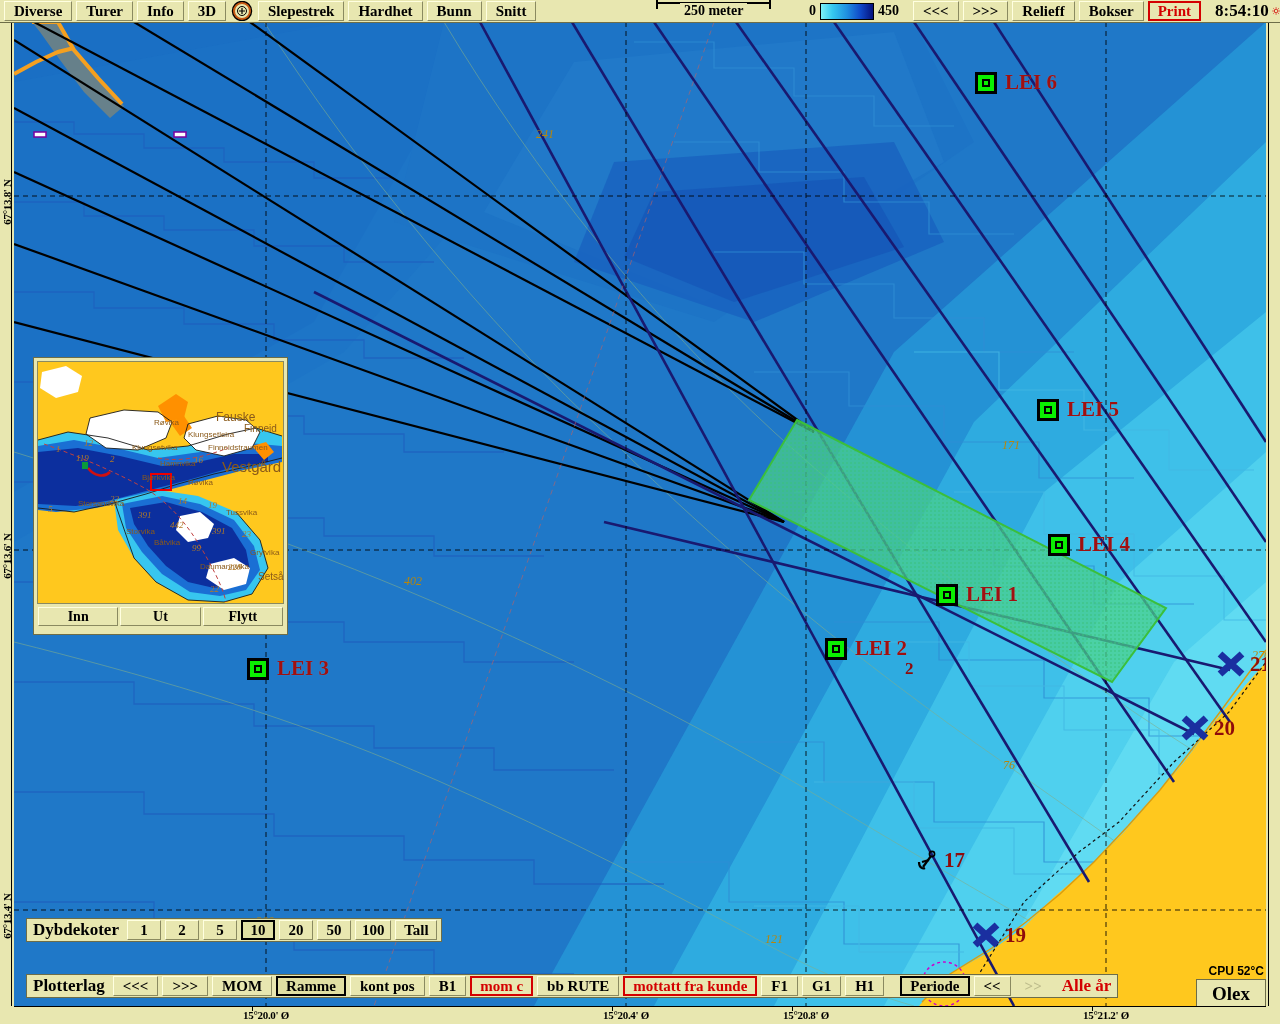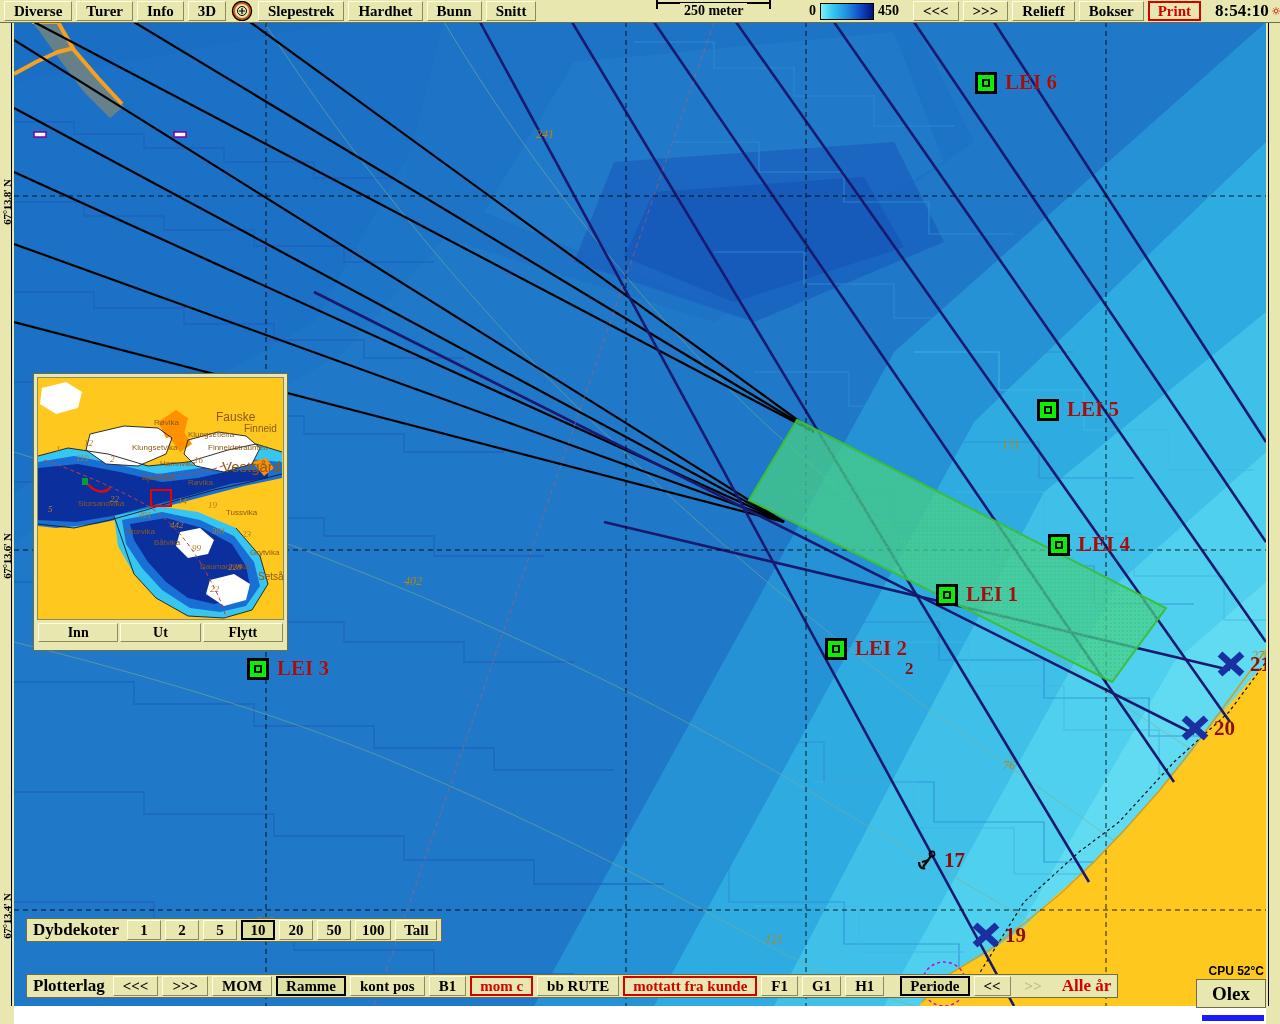--- a/index.html
+++ b/index.html
@@ -168,21 +168,20 @@
   
   #inset {
     position: absolute;
     left: 33px; top: 357px;
     width: 255px; height: 278px;
     background: #e8e7b0;
     border: 1px solid #6d6d48;
     box-sizing: border-box;
     z-index: 22;
     padding: 3px;
-    margin-top: 16px;
   }
   #inset .mini {
     position: relative;
     width: 247px; height: 243px;
     background: #ffc81e;
     border: 1px solid #8a8a60;
     box-sizing: border-box;
     overflow: hidden;
   }
   #inset .btnrow {
@@ -668,14 +667,25 @@
     <div class="tickline" style="left:11px;top:22px;width:1px;height:984px;background:#000;"></div>
     <div class="lat-label" style="top:196px;">67°13.8' N</div>
     <div class="lat-label" style="top:550px;">67°13.6' N</div>
     <div class="lat-label" style="top:910px;">67°13.4' N</div>
   </div>
 
   <div class="ruler" id="ruler-right">
     <div class="tickline" style="left:2px;top:22px;width:1px;height:984px;background:#000;"></div>
   </div>
 
+  <div class="ruler" id="ruler-bottom">
+    <div class="tickline" style="left:14px;top:0;width:1252px;height:1px;background:#000;"></div>
+    <div class="tickline" style="left:252px;top:0;width:1px;height:5px;"></div>
+    <div class="tickline" style="left:612px;top:0;width:1px;height:5px;"></div>
+    <div class="tickline" style="left:792px;top:0;width:1px;height:5px;"></div>
+    <div class="tickline" style="left:1092px;top:0;width:1px;height:5px;"></div>
+    <div class="lon-label" style="left:266px;">15°20.0' Ø</div>
+    <div class="lon-label" style="left:626px;">15°20.4' Ø</div>
+    <div class="lon-label" style="left:806px;">15°20.8' Ø</div>
+    <div class="lon-label" style="left:1106px;">15°21.2' Ø</div>
+  </div>
 
 </div>
 
 </body></html>

